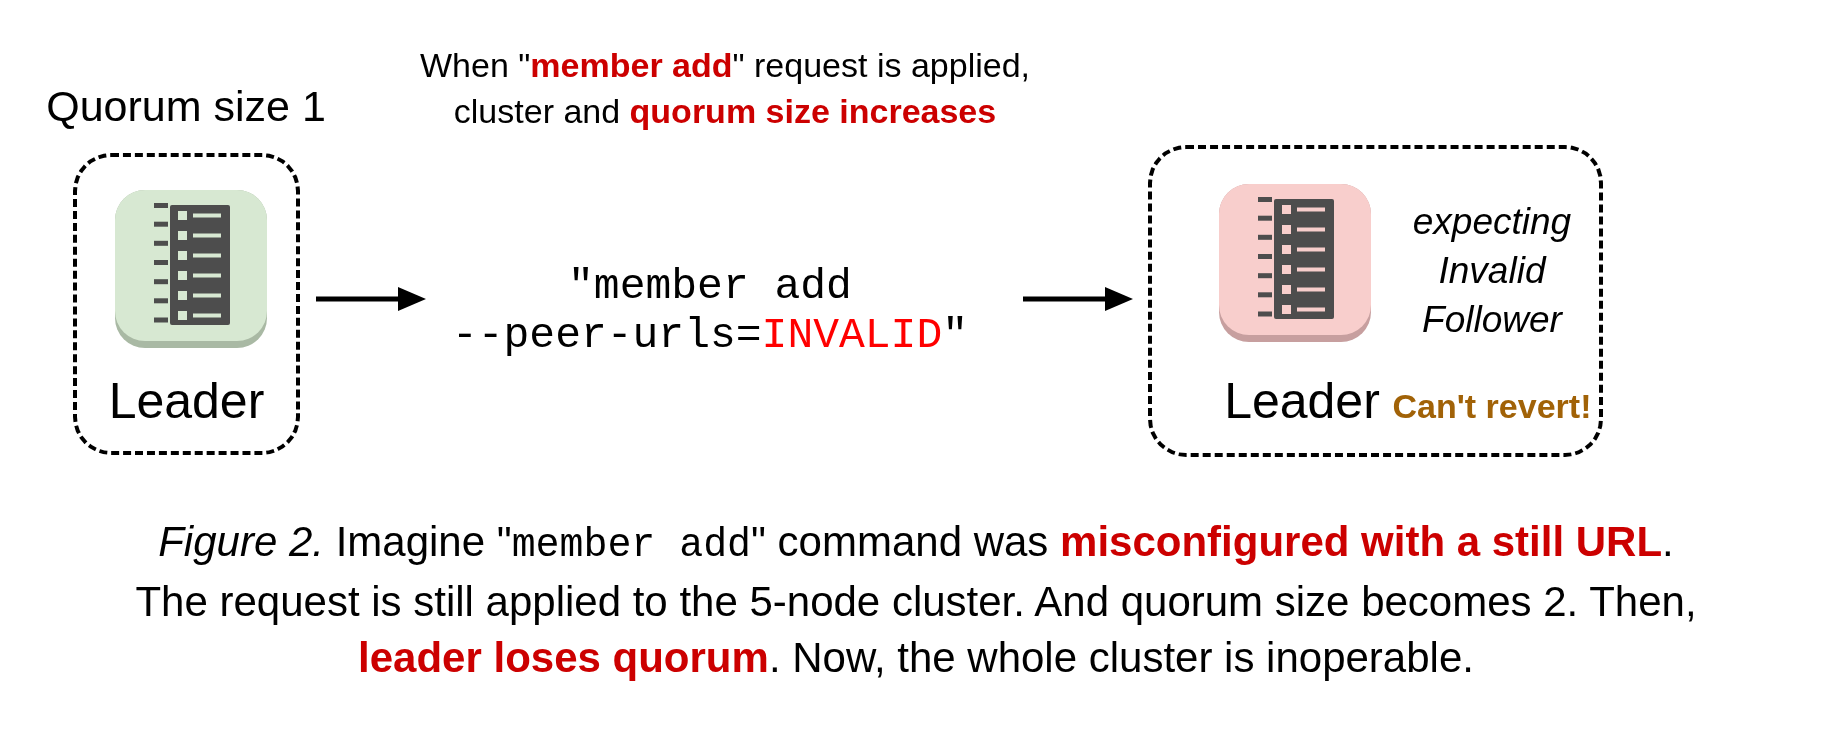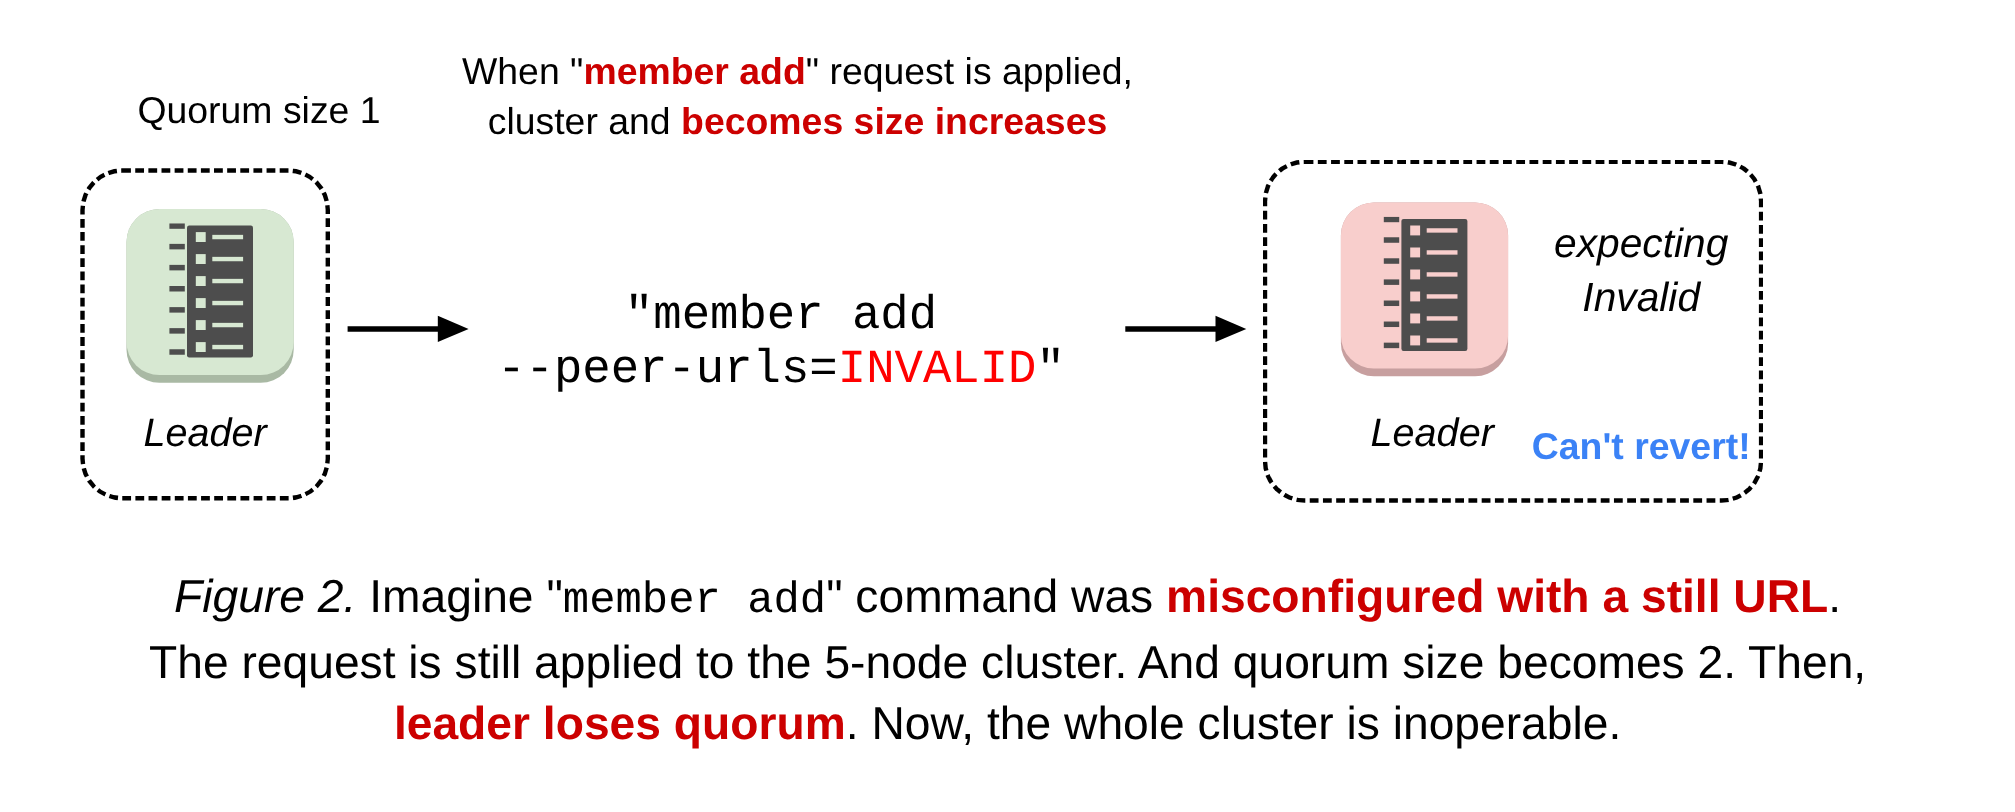--- a/index.html
+++ b/index.html
@@ -3,52 +3,52 @@
 <meta charset="utf-8">
 <style>
   html,body{margin:0;padding:0;background:#ffffff;}
   .stage{
     position:relative;width:1832px;height:738px;background:#fff;overflow:hidden;
     font-family:"Liberation Sans",sans-serif;color:#000;
   }
   .abs{position:absolute;}
   .center{text-align:center;}
 
-  .quorum-heading{font-size:34px;letter-spacing:0;text-align:right;}
+  .quorum-heading{font-size:43px;letter-spacing:0;}
   .cluster-box{
     border:4px dashed #000;border-radius:38px;box-sizing:border-box;
   }
   #left-box{left:73px;top:153px;width:227px;height:302px;}
   #right-box{left:1148px;top:145px;width:455px;height:312px;}
 
   .node-chip{border-radius:30px;}
   .node-chip .chip-face{
     position:absolute;left:0;top:0;width:100%;height:151px;border-radius:30px;
   }
   .chip-green{background:#a9b9a4;}
   .chip-green .chip-face{background:#d7e8d2;color:#d7e8d2;}
   .chip-pink{background:#c79f9f;}
   .chip-pink .chip-face{background:#f8cecc;color:#f8cecc;}
   .node-svg{position:absolute;left:31px;top:13px;}
-  .node-label{font-size:36px;font-style:italic;}
+  .node-label{font-size:50px;}
 
   .note{
     left:370px;top:42px;width:710px;font-size:34px;line-height:46px;font-weight:400;
   }
   .em-red{color:#cc0000;font-weight:bold;}
   .bright-red{color:#ff0000;}
 
   .command{
     left:400px;top:262px;width:620px;
     font-family:"Liberation Mono","DejaVu Sans Mono",monospace;
     font-size:43px;line-height:49px;
   }
 
   .expecting{left:230px;top:48px;width:220px;font-size:37px;line-height:49px;font-style:italic;}
-  .cant-revert{left:230px;top:238px;width:220px;font-size:34px;font-weight:bold;color:#3b82f6;}
+  .cant-revert{left:230px;top:238px;width:220px;font-size:34px;font-weight:bold;color:#a16207;}
 
   .caption{
     left:0;top:514px;width:1832px;font-size:42px;line-height:56px;
   }
   .caption .mono{font-family:"Liberation Mono","DejaVu Sans Mono",monospace;font-size:0.95em;}
   .italic{font-style:italic;}
 </style>
 </head>
 <body>
 
@@ -88,21 +88,21 @@
     <div class="abs center node-label" style="left:0;top:215px;width:219px;">Leader</div>
   </div>
 
   <svg class="abs" style="left:314px;top:283px;" width="114" height="32" viewBox="0 0 114 32">
     <line x1="2" y1="16" x2="88" y2="16" stroke="#000" stroke-width="5"></line>
     <polygon points="84,4 84,28 112,16" fill="#000"></polygon>
   </svg>
 
   <div class="abs center note">
     <div><span>When "</span><span class="em-red">member add</span><span>" request is applied,</span></div>
-    <div><span>cluster and </span><span class="em-red">becomes size increases</span></div>
+    <div><span>cluster and </span><span class="em-red">quorum size increases</span></div>
   </div>
 
   <div class="abs center command">
     <div>"member add</div>
     <div><span>--peer-urls=</span><span class="bright-red">INVALID</span><span>"</span></div>
   </div>
 
   <svg class="abs" style="left:1021px;top:283px;" width="114" height="32" viewBox="0 0 114 32">
     <line x1="2" y1="16" x2="88" y2="16" stroke="#000" stroke-width="5"></line>
     <polygon points="84,4 84,28 112,16" fill="#000"></polygon>
@@ -136,20 +136,21 @@
               <rect x="47" y="110.5" width="28" height="4"></rect>
           </g>
         </svg>
       </div>
     </div>
     <div class="abs center node-label" style="left:0;top:223px;width:300px;">Leader</div>
 
     <div class="abs center expecting">
       <div>expecting</div>
       <div>Invalid</div>
+      <div>Follower</div>
     </div>
     <div class="abs center cant-revert">Can't revert!</div>
   </div>
 
   <div class="abs center caption">
     <div><span class="italic">Figure 2.</span><span> Imagine "</span><span class="mono">member add</span><span>" command was </span><span class="em-red">misconfigured with a still URL</span><span>.</span></div>
     <div>The request is still applied to the 5-node cluster. And quorum size becomes 2. Then,</div>
     <div><span class="em-red">leader loses quorum</span><span>. Now, the whole cluster is inoperable.</span></div>
   </div>
 

